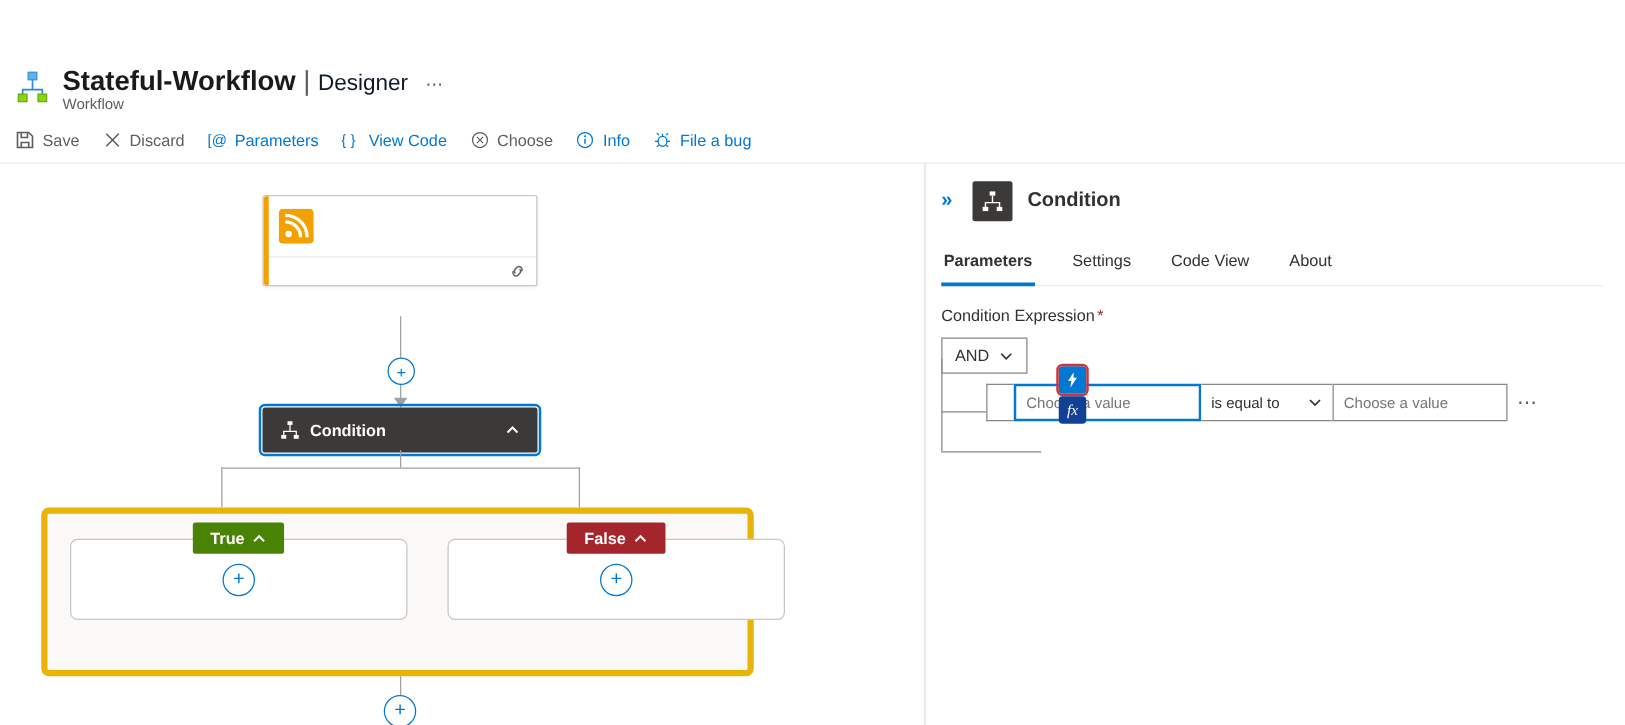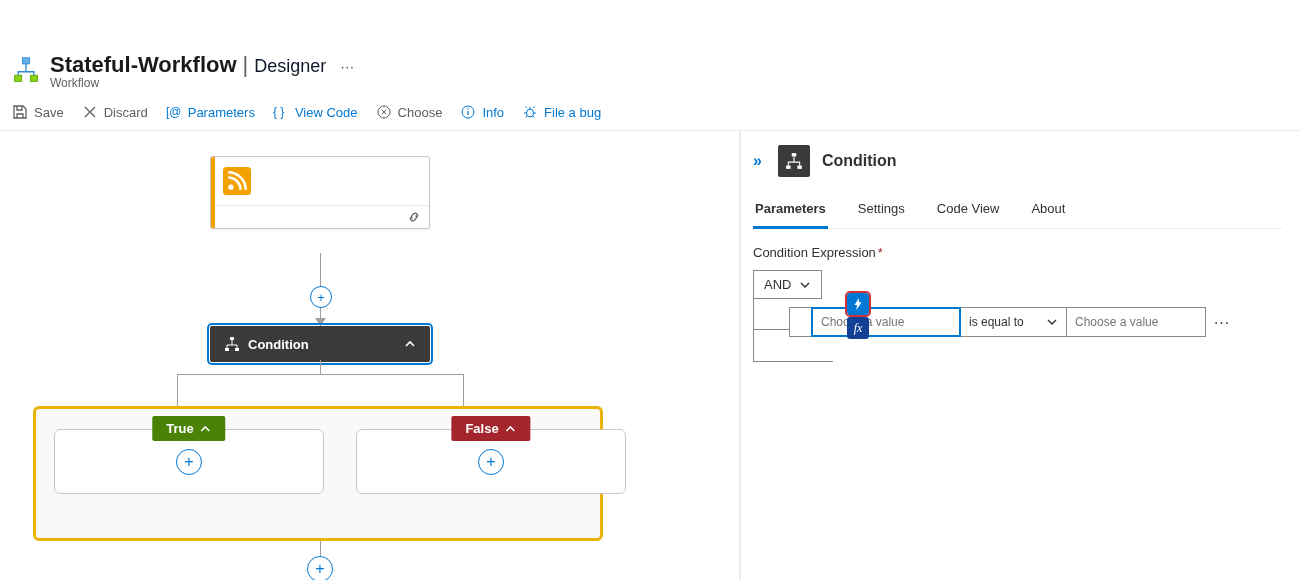--- a/index.html
+++ b/index.html
@@ -38,21 +38,21 @@
   .trigger-footer { border-top:1px solid #edebe9; display:flex; justify-content:flex-end; padding:4px 8px; }
   .link-icon { width:14px; height:14px; color:#605e5c; }
 
   .mini-plus { position:absolute; left:310px; top:155px; width:22px; height:22px; border-radius:50%; border:1px solid #0078d4; background:#fff; display:flex; align-items:center; justify-content:center; color:#0078d4; cursor:pointer; }
 
   .cond-node { position:absolute; left:210px; top:195px; width:220px; background:#3b3a39; color:#fff; display:flex; align-items:center; justify-content:space-between; padding:10px 14px; border-radius:2px; outline:2px solid #0078d4; outline-offset:1px; cursor:pointer; }
   .cond-left { display:flex; align-items:center; gap:8px; font-weight:600; }
   .cond-left svg { width:16px; height:16px; }
   .chev { width:12px; height:12px; }
 
-  .outcome-box { position:absolute; border:3px solid #eab308; border-radius:6px; background:#faf9f8; }
+  .outcome-box { position:absolute; border:5px solid #eab308; border-radius:6px; background:#faf9f8; }
   .outcome-outer { left:33px; top:275px; width:570px; height:135px; }
   .branch { position:absolute; width:270px; height:65px; top:20px; background:#fff; border:1px solid #c8c6c4; border-radius:6px; display:flex; align-items:center; justify-content:center; }
   .branch-left  { left:18px; }
   .branch-right { left:320px; }
   .branch-tag { position:absolute; top:-14px; left:50%; transform:translateX(-50%); padding:5px 14px; color:#fff; font-weight:600; border-radius:2px; display:flex; align-items:center; gap:6px; font-size:13px; }
   .tag-true  { background:#498205; }
   .tag-false { background:#a4262c; }
   .branch-plus { width:26px; height:26px; border-radius:50%; border:1px solid #0078d4; color:#0078d4; display:flex; align-items:center; justify-content:center; font-size:16px; cursor:pointer; }
 
   .bottom-plus { position:absolute; left:307px; top:425px; width:26px; height:26px; border-radius:50%; border:1px solid #0078d4; color:#0078d4; background:#fff; display:flex; align-items:center; justify-content:center; font-size:16px; cursor:pointer; }

